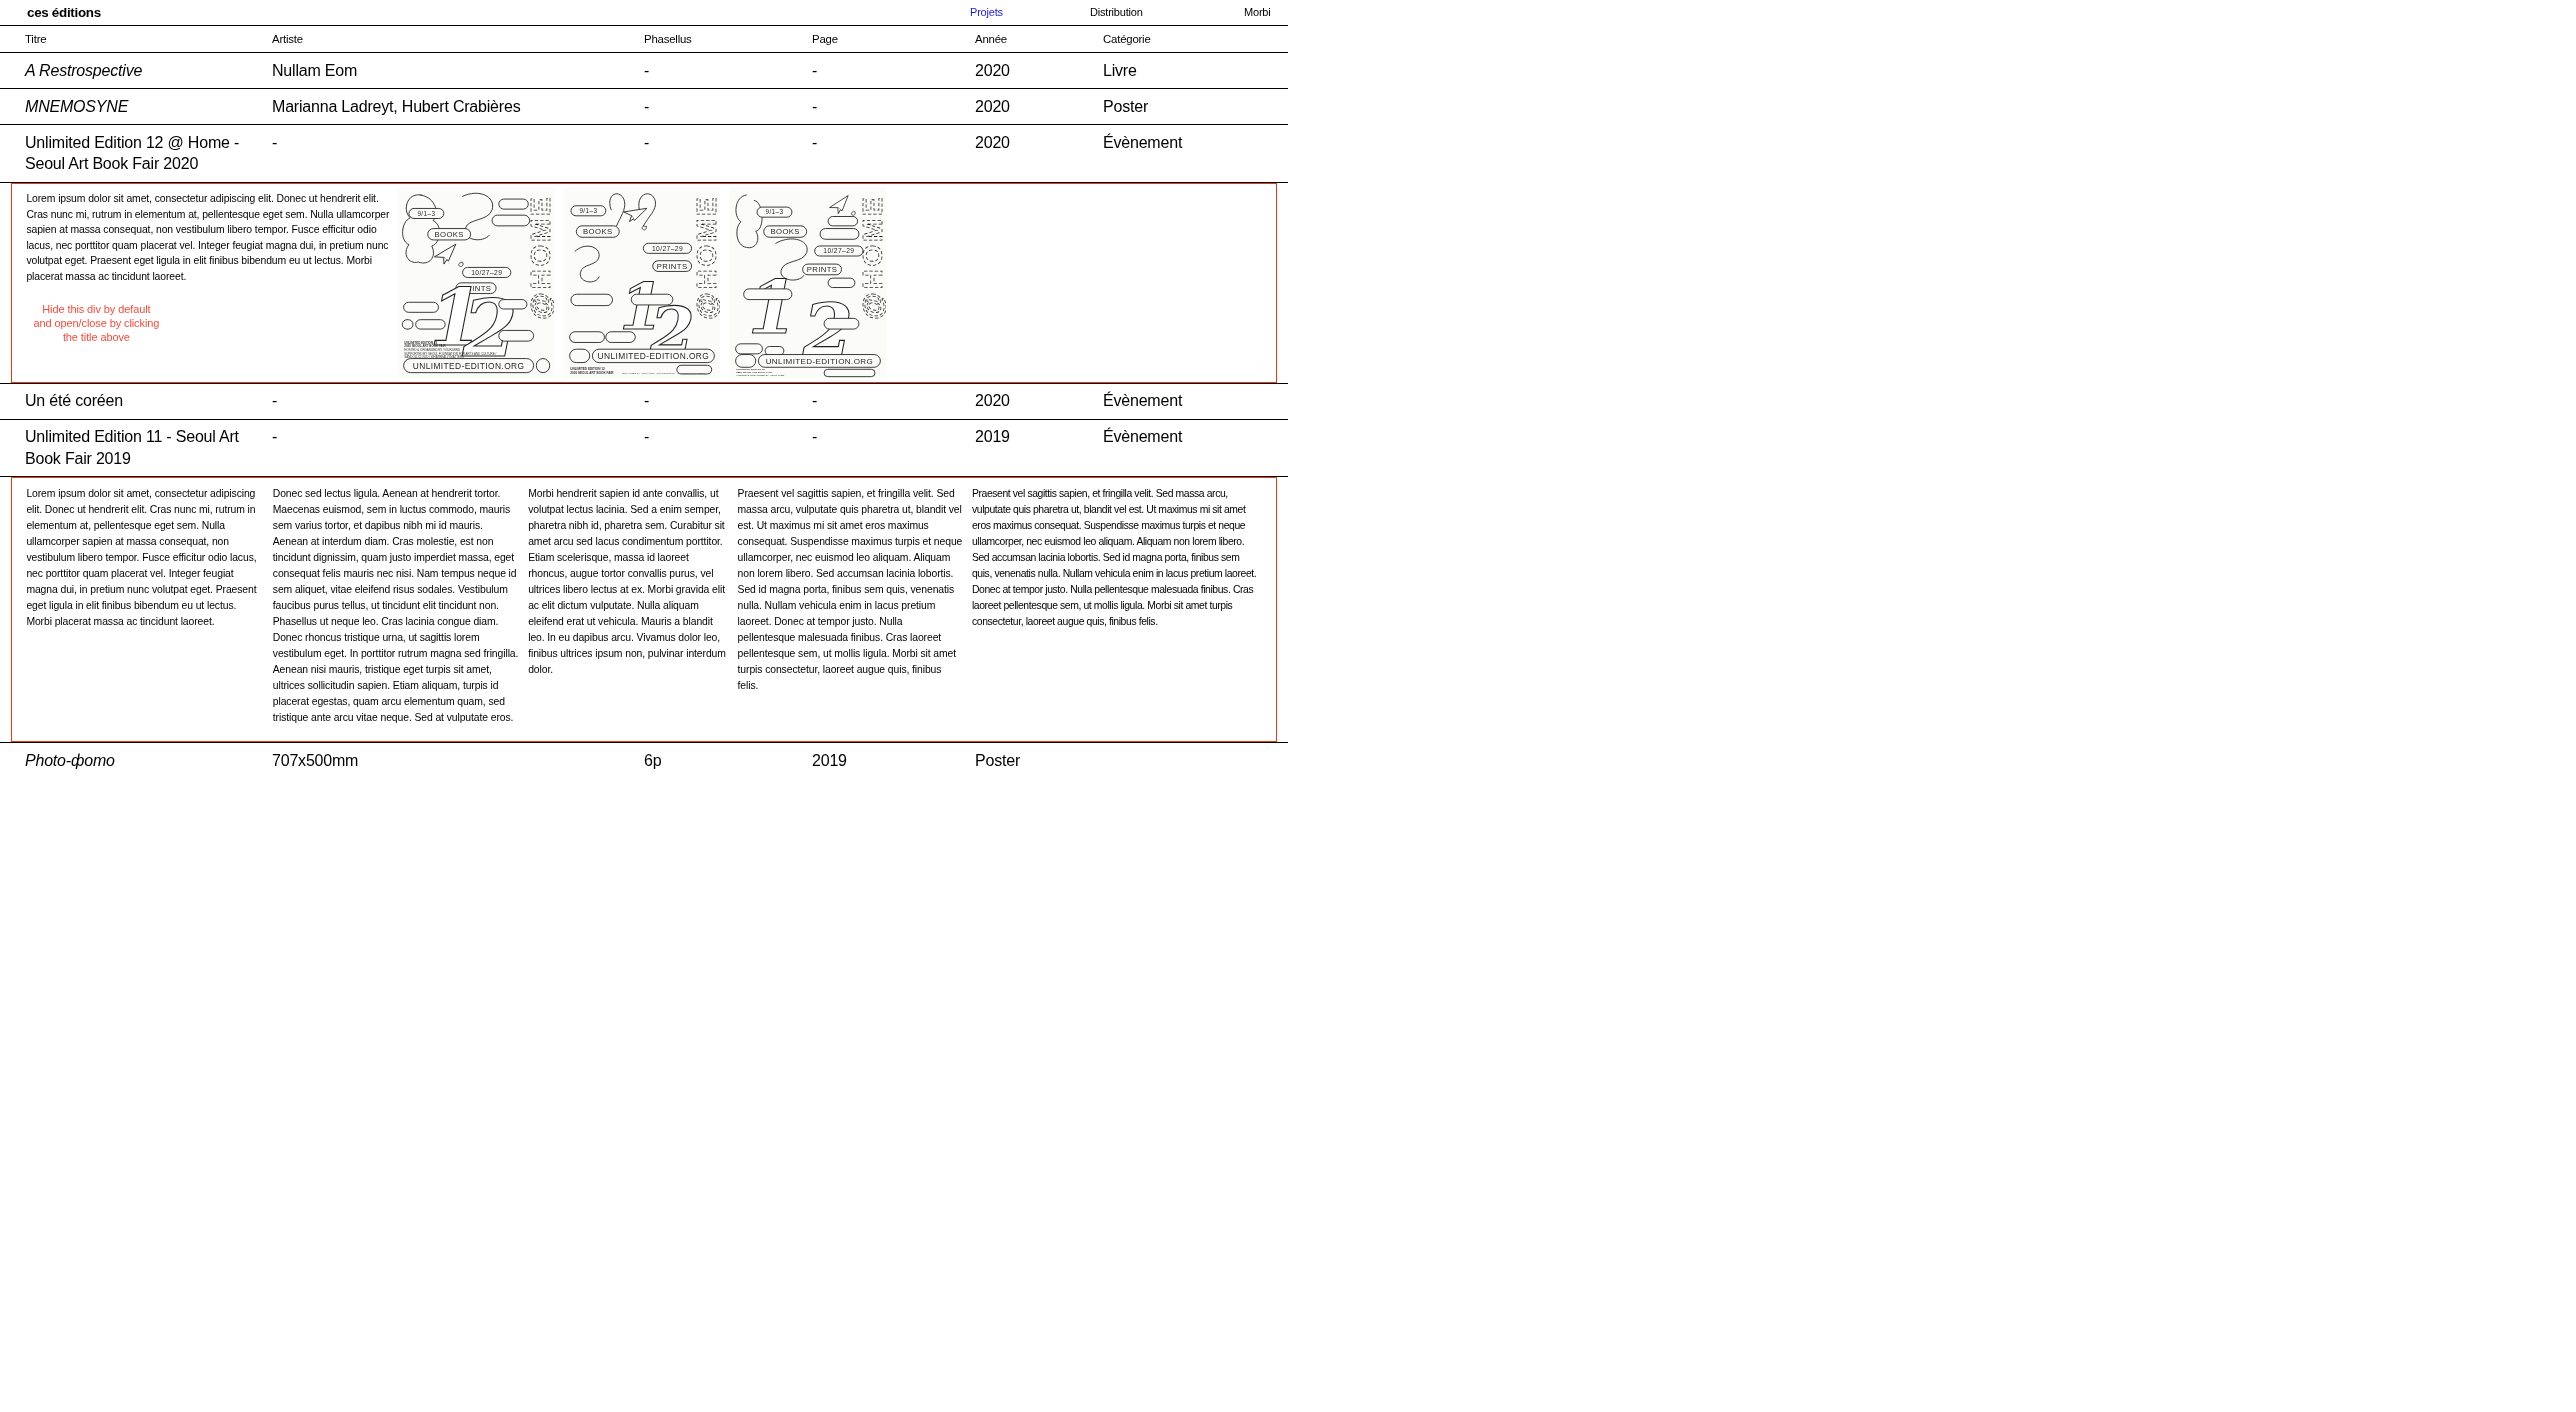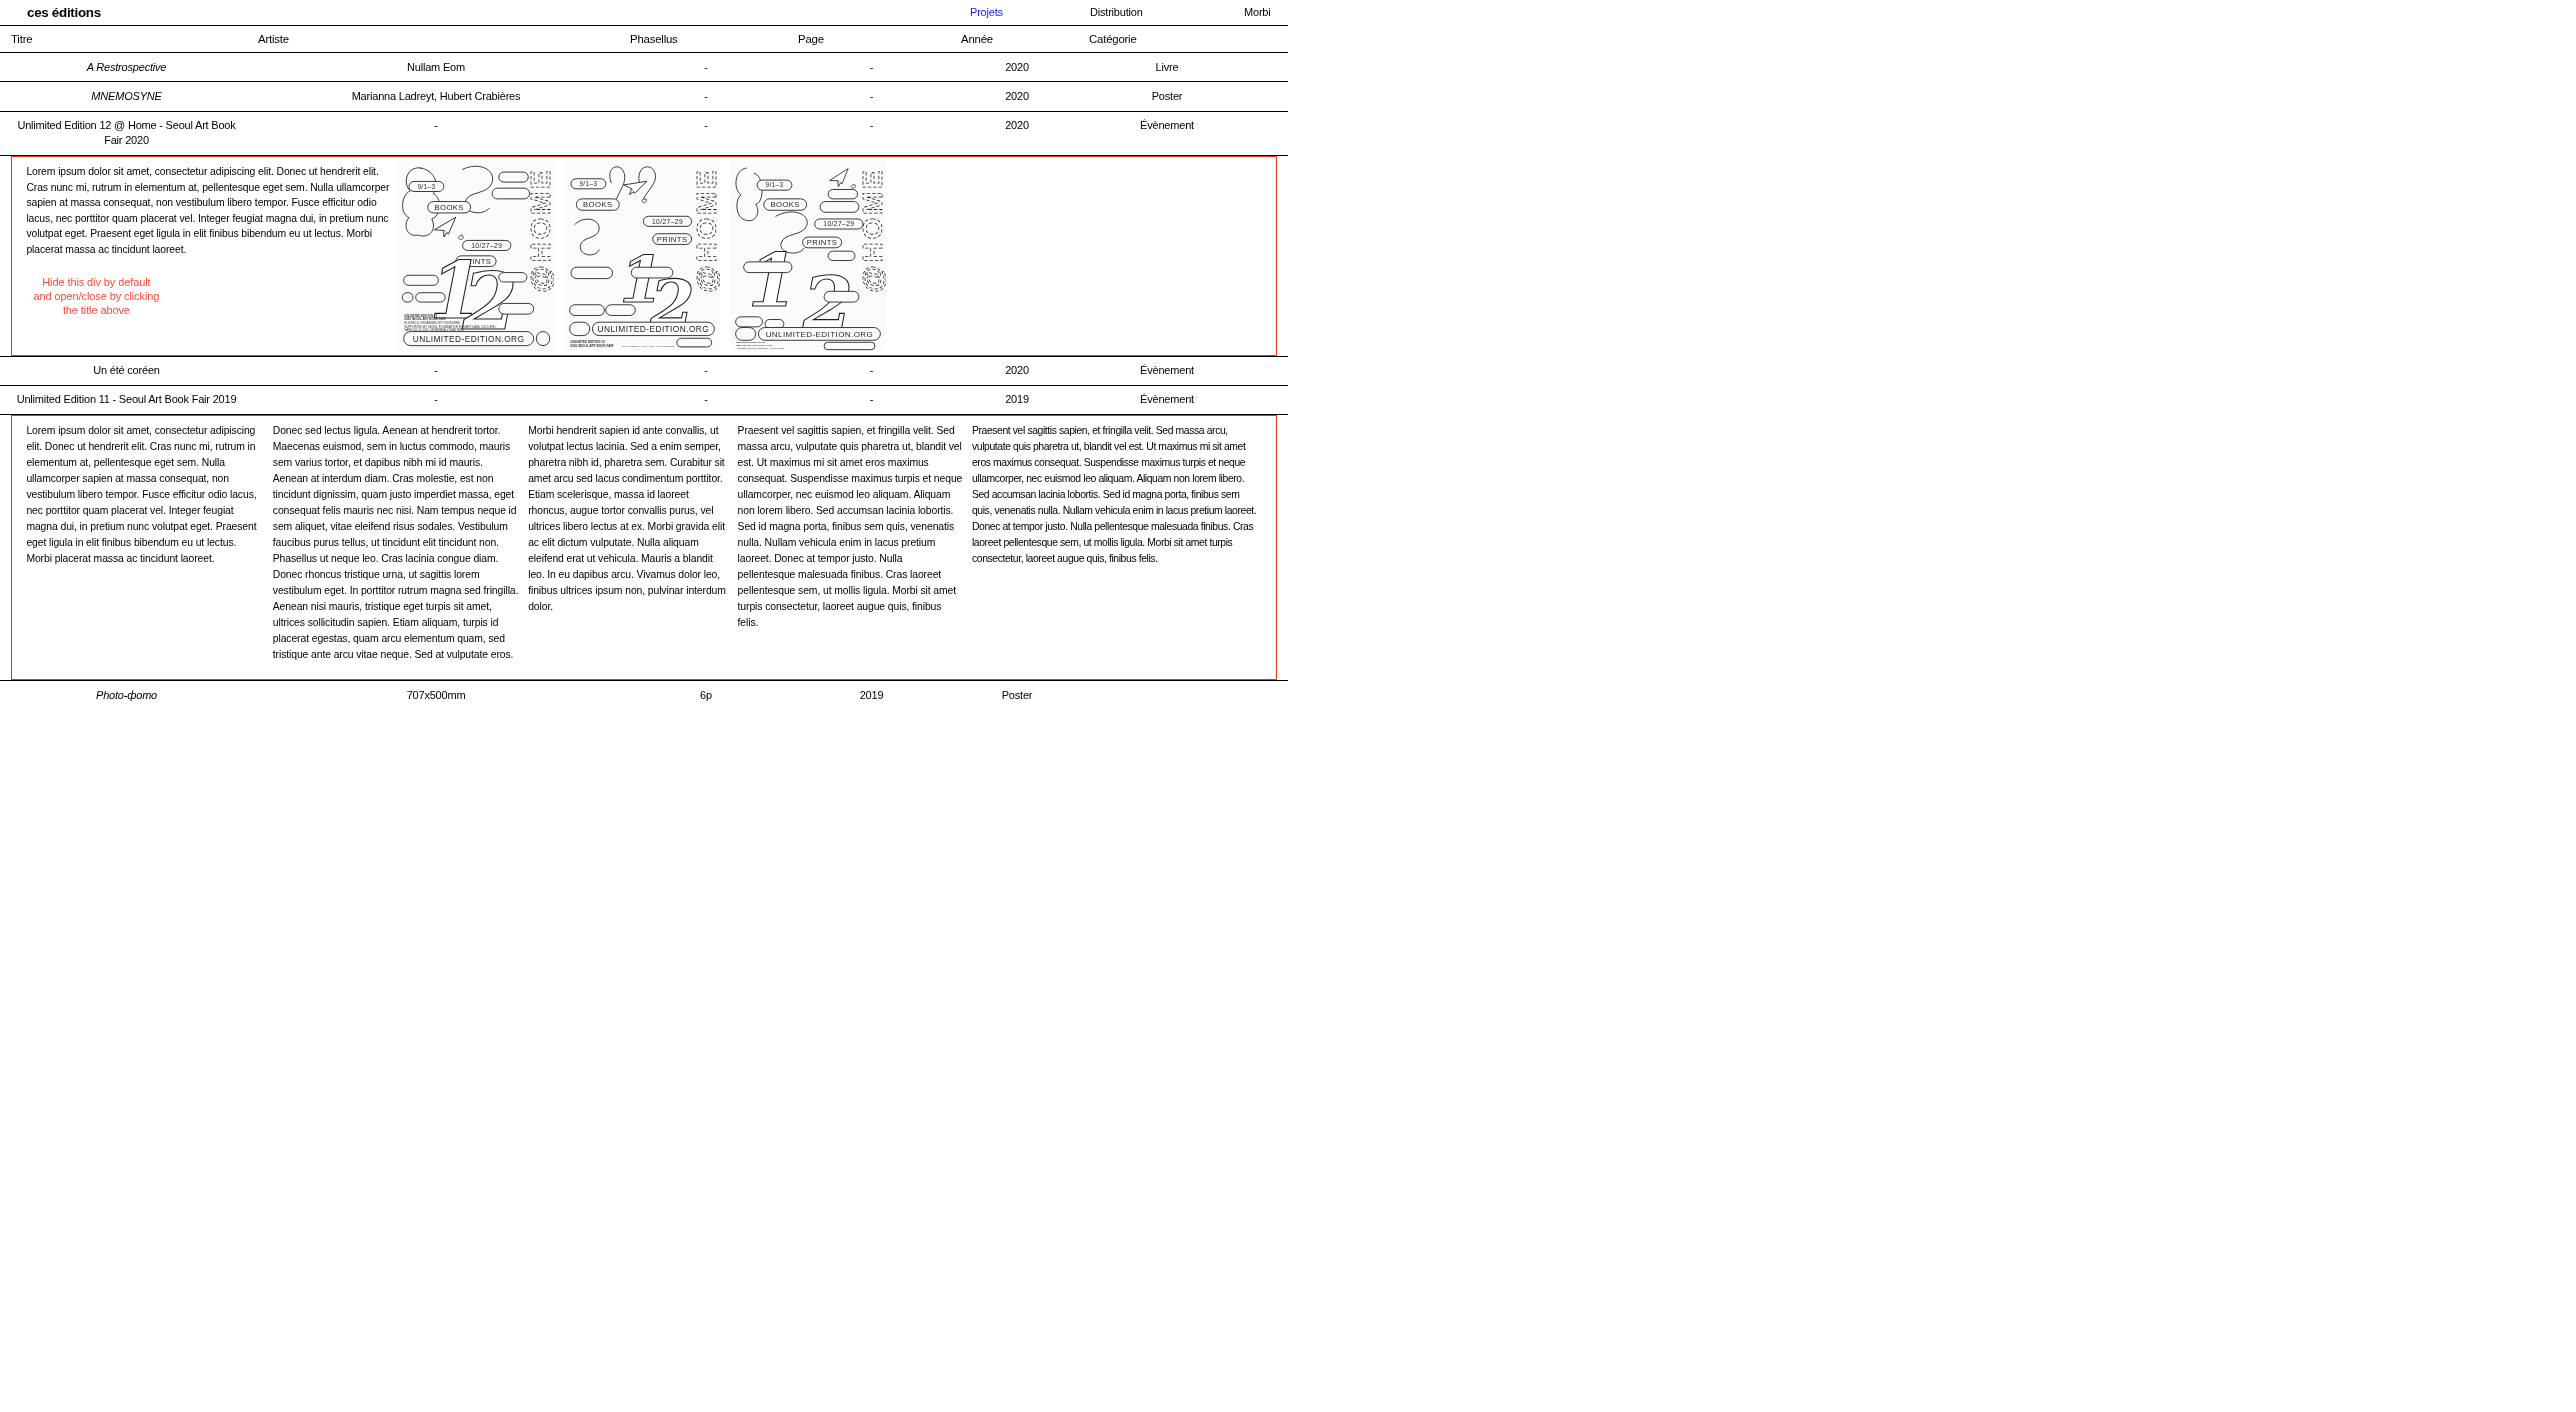--- a/index.html
+++ b/index.html
@@ -8,27 +8,27 @@
 
   
   .hdr{position:relative;height:25px;}
   .brand{position:absolute;left:27px;top:4.7px;font-size:13.4px;font-weight:700;letter-spacing:-0.3px;}
   .nav-item{position:absolute;top:6px;font-size:11px;letter-spacing:-0.2px;cursor:pointer;text-align:center;}
   .nav-projets{left:970px;color:var(--blue,#1a1af0);}
   .nav-distribution{left:1090px;}
   .nav-info{left:1244px;}
 
   
-  .grid{display:grid;grid-template-columns:247px 372px 168px 163px 128px 1fr;padding-left:11px;padding-right:27px;}
+  .grid{display:grid;grid-template-columns:247px 372px 168px 163px 128px 1fr;padding-left:25px;padding-right:27px;}
   .thead{border-top:1.3px solid #000;border-bottom:1px solid #000;}
   .thead .cell{padding:7.4px 0 6.7px 0;font-size:11.4px;letter-spacing:-0.2px;}
   .trow{border-bottom:1px solid #000;}
   .trow.no-bottom{border-bottom:none;}
   .trow.top-line{border-top:1px solid #000;}
-  .trow .cell{padding:6.7px 16px 6.7px 0;font-size:11px;letter-spacing:-0.2px;line-height:1.35;text-align:center;}
+  .trow .cell{padding:6.7px 16px 6.7px 0;font-size:16px;letter-spacing:-0.2px;line-height:1.35;}
   .cell.italic{font-style:italic;}
   .cell.titre{cursor:pointer;}
 
   
   .rbox{margin:0 11.4px;border:1.3px solid var(--red-border,#e63914);box-sizing:border-box;position:relative;background:#fff;}
   .box1{height:200px;overflow:hidden;}
   .box2{height:265px;overflow:hidden;display:grid;grid-template-columns:237px 246px 200px 225px 1fr;column-gap:9.4px;padding:7.4px 14px 0 14px;}
   .desc{margin:7.4px 0 0 14px;width:363px;font-size:10.4px;line-height:1.5;letter-spacing:-0.1px;}
   .annotation{margin:17px 0 0 20px;width:128px;text-align:center;font-size:11px;line-height:1.3;color:var(--red-text,#f94b3a);letter-spacing:-0.1px;}
   .lorem-col{font-size:10.4px;line-height:16px;letter-spacing:-0.1px;}

